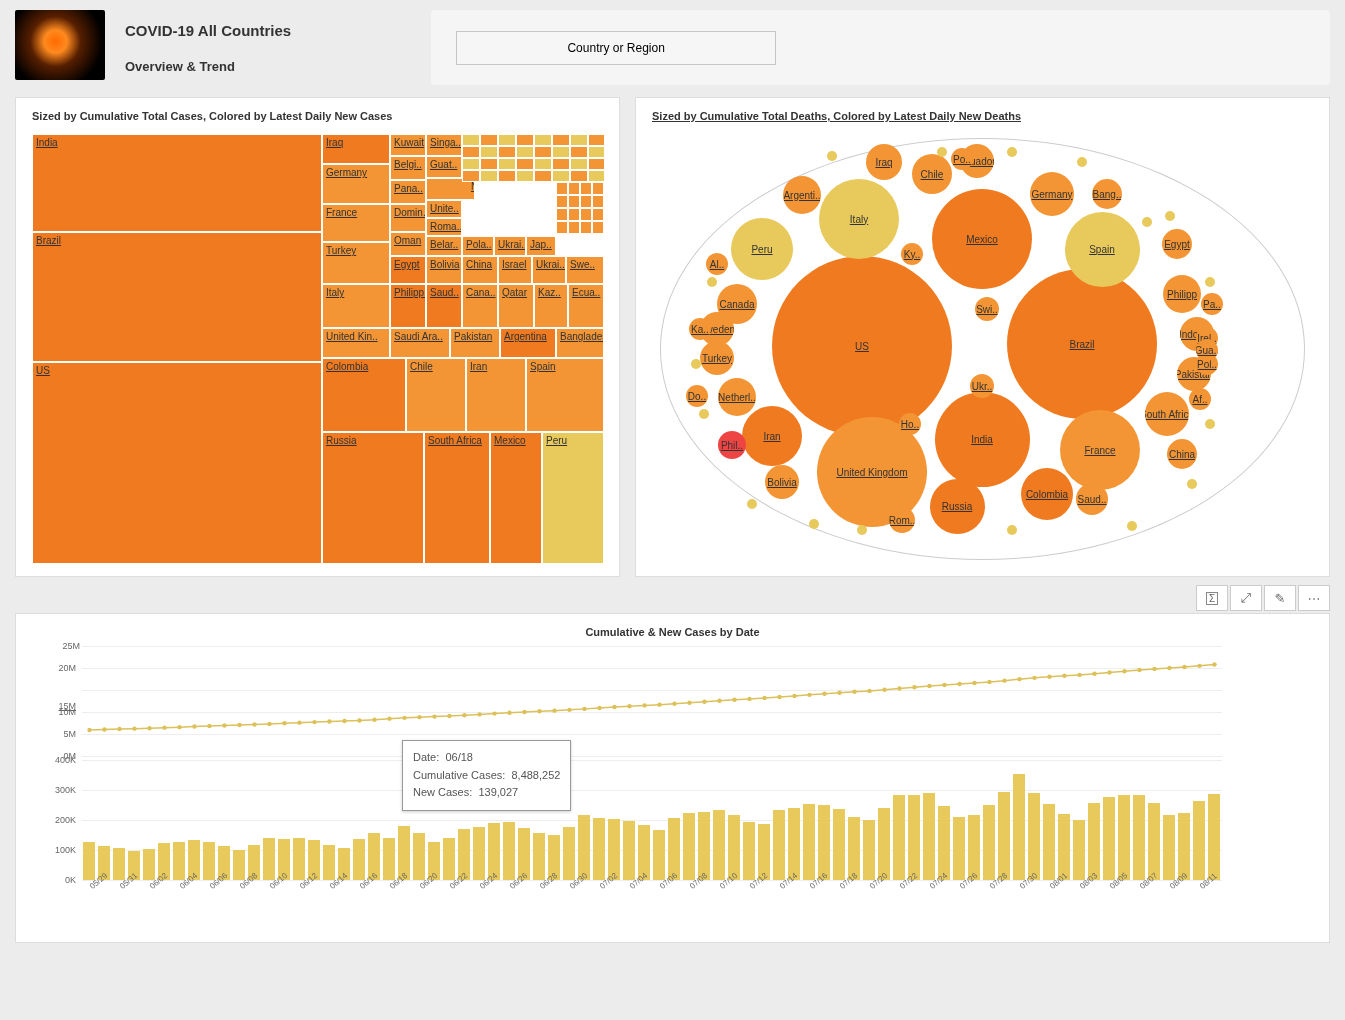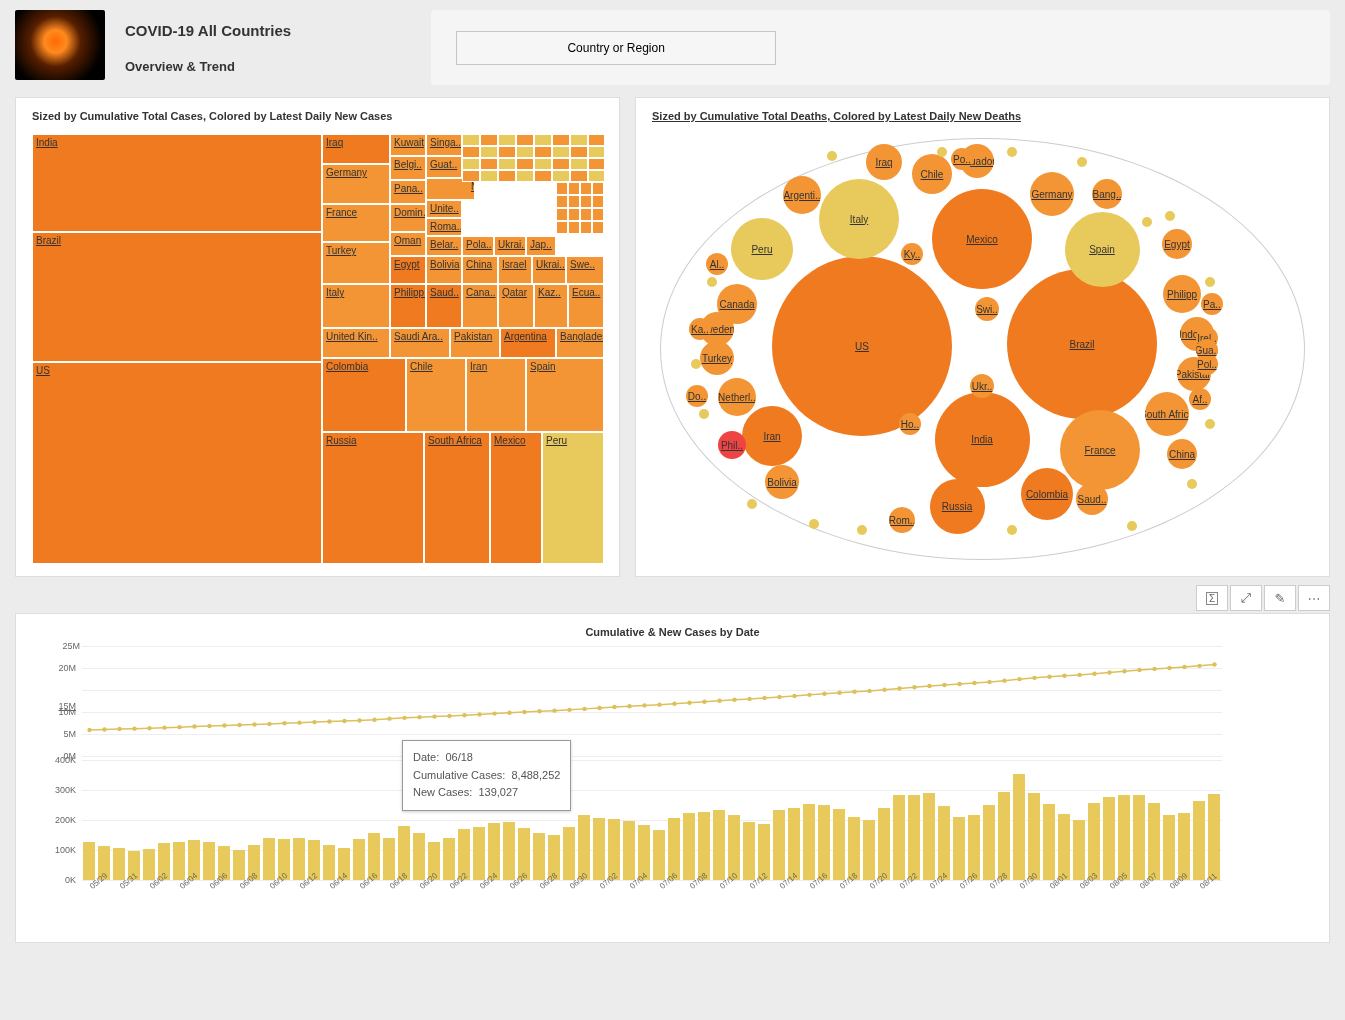--- a/index.html
+++ b/index.html
@@ -305,20 +305,21 @@
         <div class="tm-cell" style="left: 548px; top: 87px; width: 12px; height: 13px; background: rgb(243, 149, 52);"></div>
         <div class="tm-cell" style="left: 560px; top: 87px; width: 12px; height: 13px; background: rgb(243, 149, 52);"></div>
       </div>
   </div>
   <div class="panel panel-right">
     <div class="panel-title">Sized by Cumulative Total Deaths, Colored by Latest Daily New Deaths</div>
     <div class="viz" id="bubble" style="width: 100%; height: 430px;">
       <div class="bubble-outer"></div>
     <div class="bubble" style="left: 120px; top: 122px; width: 180px; height: 180px; background: rgb(240, 122, 31);">US</div>
         <div class="bubble" style="left: 355px; top: 135px; width: 150px; height: 150px; background: rgb(240, 122, 31);">Brazil</div>
+        <div class="bubble" style="left: 165px; top: 283px; width: 110px; height: 110px; background: rgb(243, 149, 52);">United Kingdom</div>
         <div class="bubble" style="left: 280px; top: 55px; width: 100px; height: 100px; background: rgb(240, 122, 31);">Mexico</div>
         <div class="bubble" style="left: 282.5px; top: 257.5px; width: 95px; height: 95px; background: rgb(240, 122, 31);">India</div>
         <div class="bubble" style="left: 167px; top: 45px; width: 80px; height: 80px; background: rgb(232, 201, 91);">Italy</div>
         <div class="bubble" style="left: 408px; top: 276px; width: 80px; height: 80px; background: rgb(243, 149, 52);">France</div>
         <div class="bubble" style="left: 412.5px; top: 77.5px; width: 75px; height: 75px; background: rgb(232, 201, 91);">Spain</div>
         <div class="bubble" style="left: 79px; top: 84px; width: 62px; height: 62px; background: rgb(232, 201, 91);">Peru</div>
         <div class="bubble" style="left: 90px; top: 272px; width: 60px; height: 60px; background: rgb(240, 122, 31);">Iran</div>
         <div class="bubble" style="left: 277.5px; top: 344.5px; width: 55px; height: 55px; background: rgb(240, 122, 31);">Russia</div>
         <div class="bubble" style="left: 369px; top: 334px; width: 52px; height: 52px; background: rgb(240, 122, 31);">Colombia</div>
         <div class="bubble" style="left: 378px; top: 38px; width: 44px; height: 44px; background: rgb(243, 149, 52);">Germany</div>

